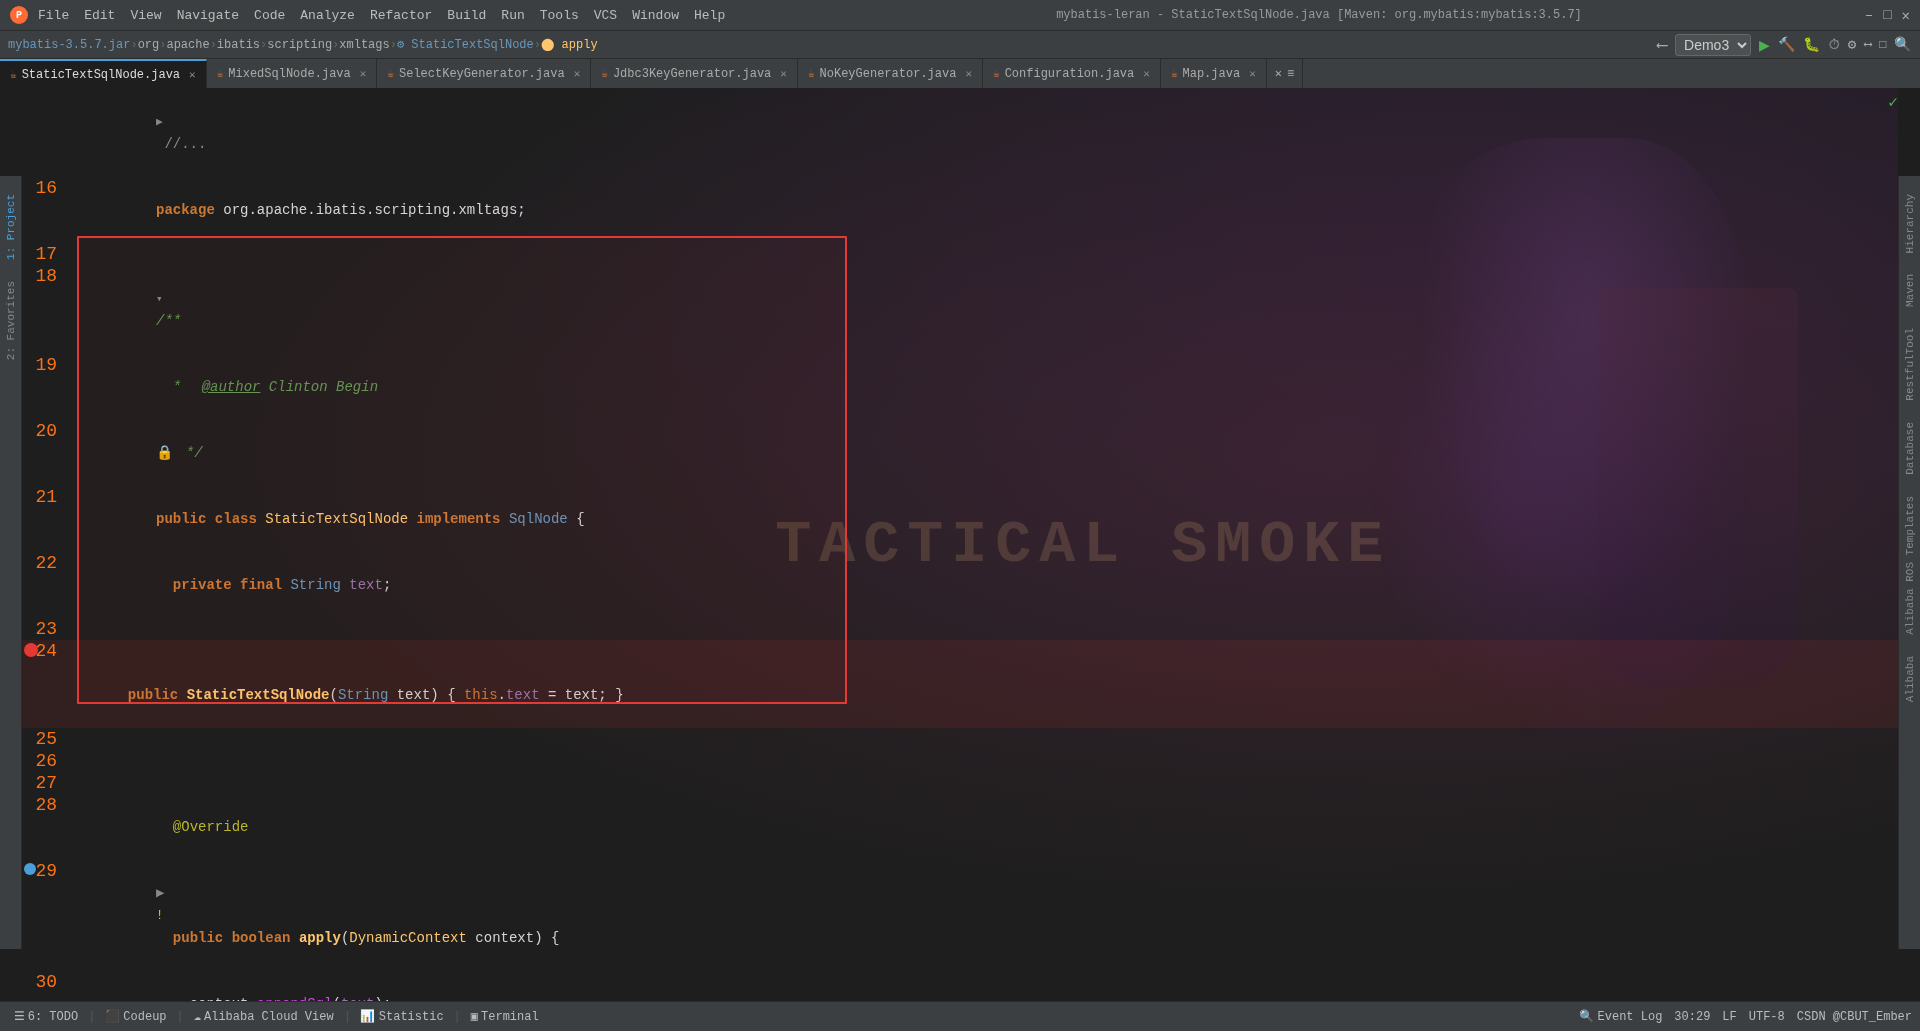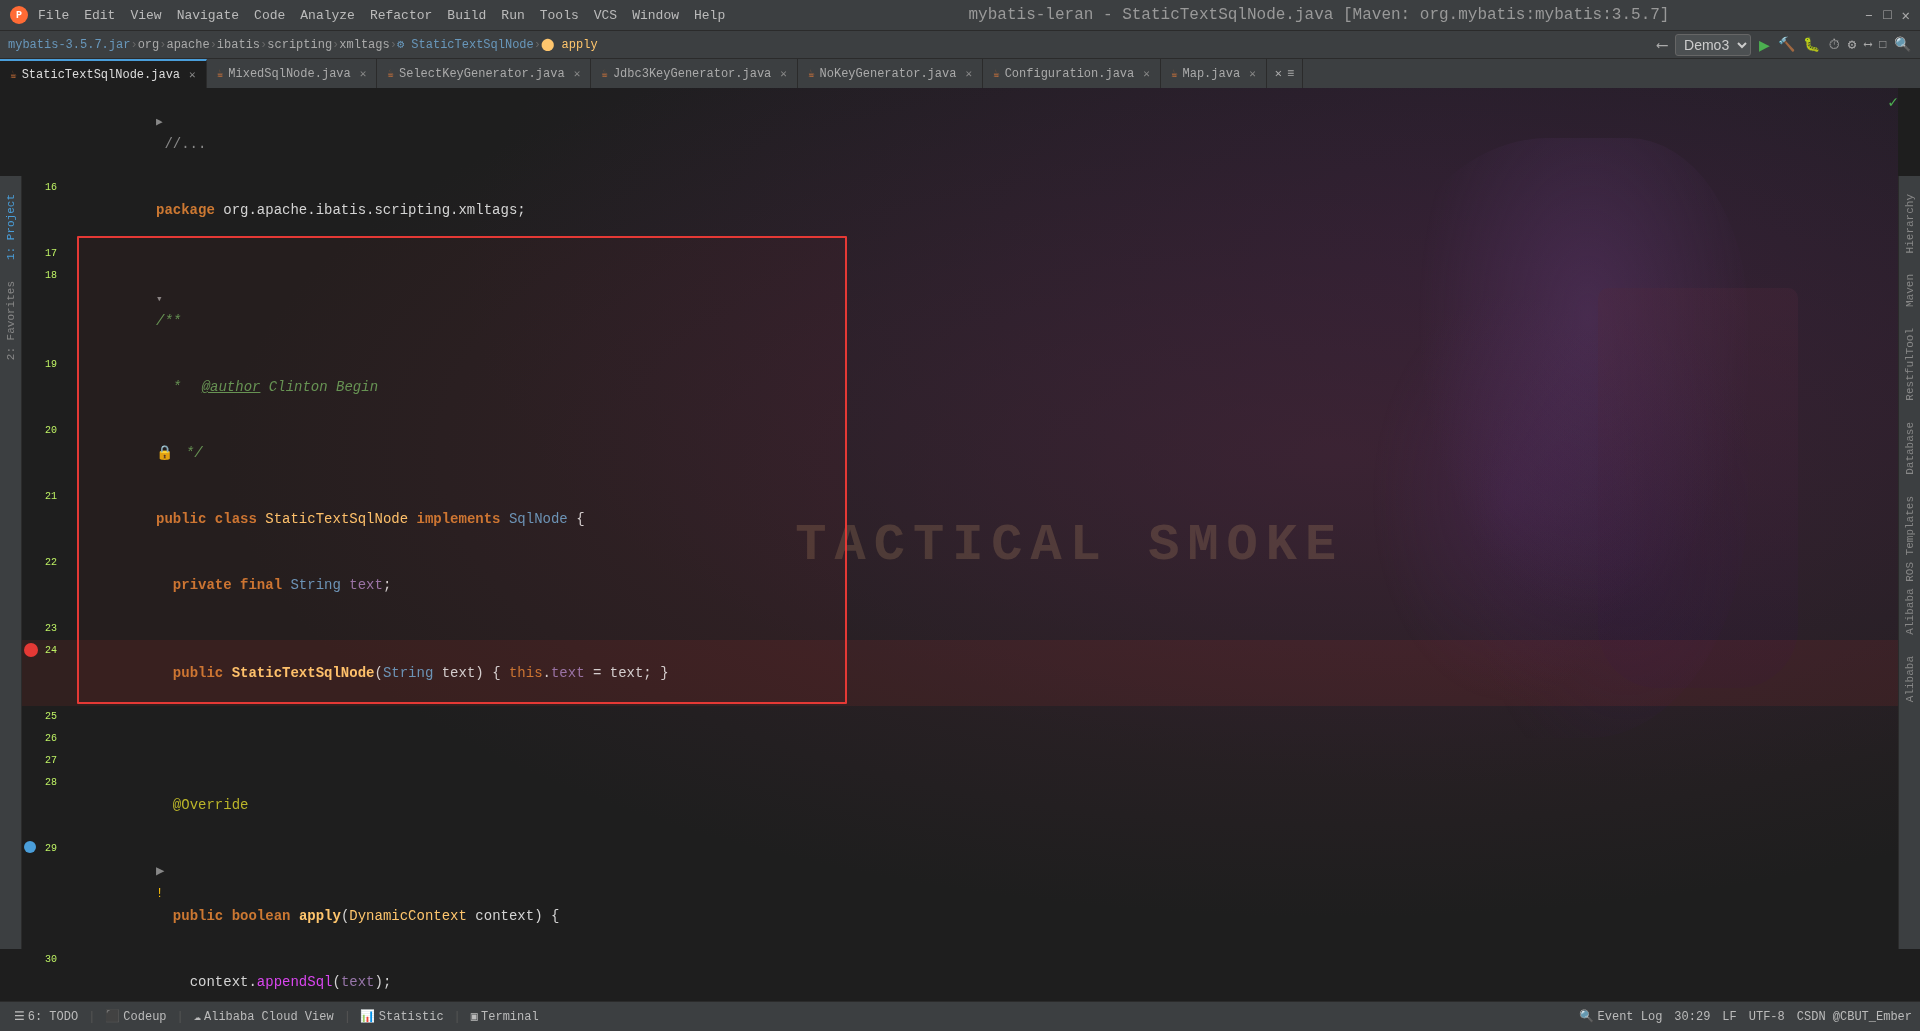--- a/index.html
+++ b/index.html
@@ -43,21 +43,21 @@
       gap: 15px;
       font-size: 13px;
     }
     .title-bar .menu-items span {
       cursor: pointer;
       color: #bbbbbb;
     }
     .title-bar .title-text {
       flex: 1;
       text-align: center;
-      font-size: 16px;
+      font-size: 12px;
       color: #999;
       padding-left: 48px;
     }
     .title-bar .window-controls {
       display: flex;
       gap: 10px;
       align-items: center;
     }
     .title-bar .window-controls span {
       font-size: 14px;
@@ -140,21 +140,21 @@
       pointer-events: none;
       z-index: 0;
     }
 
     
     .watermark {
       position: absolute;
       top: 50%;
       left: 50%;
       transform: translate(-30%, -50%);
-      font-size: 52px;
+      font-size: 60px;
       font-weight: 900;
       letter-spacing: 8px;
       color: rgba(180,140,100,0.25);
       z-index: 1;
       pointer-events: none;
       white-space: nowrap;
     }
 
     
     .code-content {
@@ -169,22 +169,22 @@
       align-items: flex-start;
       min-height: 22px;
       font-size: 14px;
       line-height: 22px;
     }
     .line-num {
       width: 45px;
       min-width: 45px;
       text-align: right;
       padding-right: 10px;
-      color: #bef264;
-      font-size: 10px;
+      color: #f97316;
+      font-size: 18px;
       user-select: none;
     }
     .line-content {
       flex: 1;
       padding-left: 5px;
       white-space: pre;
     }
 
     
     .kw { color: #cc7832; font-weight: bold; }
@@ -460,21 +460,21 @@
         <div class="line-content">
           &nbsp;&nbsp;<span class="kw">private</span> <span class="kw">final</span> <span class="iface">String</span> <span class="field">text</span><span>;</span>
         </div>
       </div>
 
       <div class="code-line">
         <div class="line-num">23</div>
         <div class="line-content">&nbsp;</div>
       </div>
 
-      <div class="code-line" style="background: rgba(229,57,53,0.1);">
+      <div class="code-line" style="background: rgba(229,57,53,0.1); flex-direction: column;">
         <div class="line-num" style="position:relative;">
           <span style="position:absolute; left:2px; top:3px; width:14px; height:14px; background:#e53935; border-radius:50%; display:inline-block;"></span>
           24
         </div>
         <div class="line-content">
           &nbsp;&nbsp;<span class="kw">public</span> <span class="bold-method">StaticTextSqlNode</span><span>(</span><span class="iface">String</span> <span>text</span><span>) { </span><span class="kw2">this</span><span>.</span><span class="field">text</span><span> = text; }</span>
         </div>
       </div>
 
       <div class="code-line">

